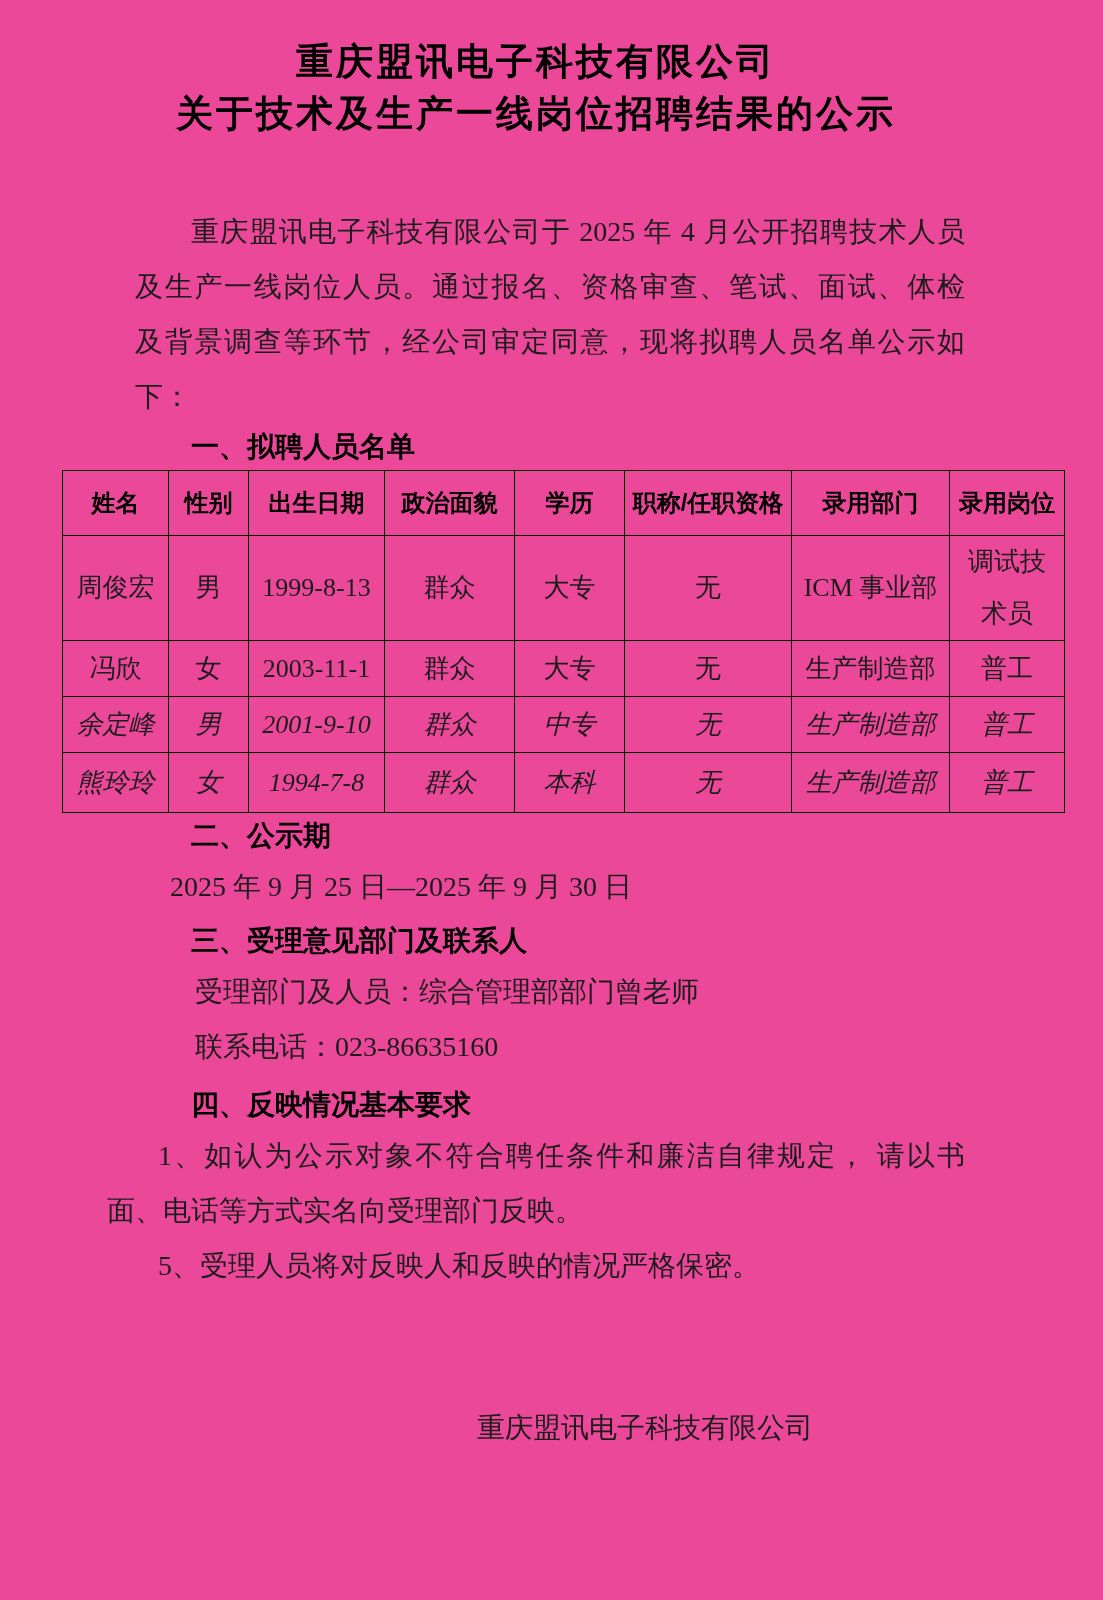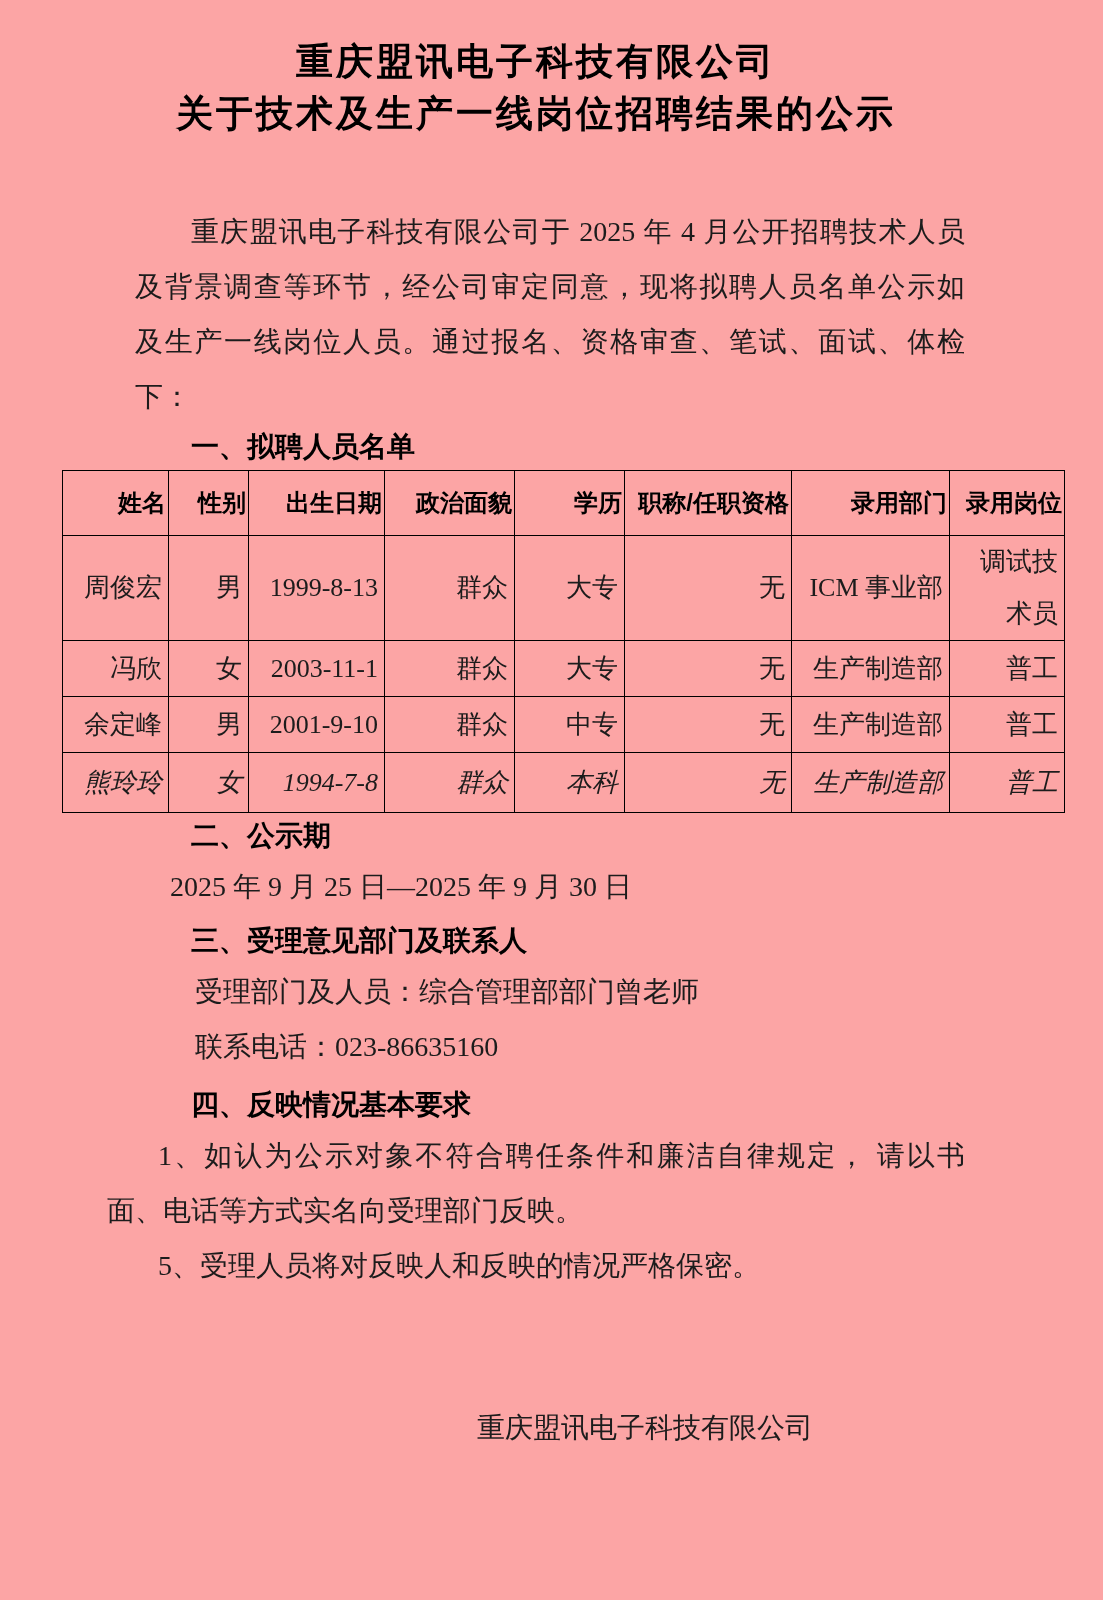--- a/index.html
+++ b/index.html
@@ -1,20 +1,20 @@
 <!DOCTYPE html>
 <html><head>
 <meta charset="utf-8">
 <style>
   html, body { margin: 0; padding: 0; background: #ffffff; }
   .page {
     position: relative;
     width: 1103px;
     height: 1600px;
-    background: #fca5a5;
+    background: #ec4899;
     overflow: hidden;
     font-family: "Liberation Serif", serif;
     color: #1c1c1c;
   }
   .content {
     padding: 36px 138px 0 107px;
   }
   
   .doc-title {
     text-align: center;
@@ -51,21 +51,21 @@
   
   table.roster {
     border-collapse: collapse;
     table-layout: fixed;
     width: 978px;
     margin-left: -45px;
     color: #1c1c1c;
   }
   table.roster th, table.roster td {
     border: 1px solid #000000;
-    text-align: right;
+    text-align: center;
     vertical-align: middle;
     margin-left: 36px;
   }
   table.roster th {
     font-family: "Liberation Sans", sans-serif;
     font-weight: 600;
     color: #000000;
     font-size: 24px;
     white-space: nowrap;
     padding: 0 2px;
@@ -75,21 +75,21 @@
     font-family: "Liberation Serif", serif;
     font-size: 26px;
     line-height: 52px;
     padding: 0 6px;
     white-space: nowrap;
   }
   table.roster td.wrapcell { white-space: normal; }
   tr.hdr  { height: 65px; }
   tr.r0   { height: 105px; padding-left: 40px; }
   tr.r1   { height: 56px; }
-  tr.r2   { height: 56px; }
+  tr.r2   { height: 56px; font-style: italic; }
   tr.r3   { height: 60px; font-style: italic; }
   
   .period  { margin-left: 63px; }
   .contact { margin-left: 88px; }
   .item-first { text-indent: 51px; }
   
   .sign {
     margin-top: 107px;
     margin-left: auto;
     margin-right: 120px;
@@ -104,22 +104,22 @@
 <div class="page">
   <div class="content">
 
     <div class="doc-title">
       <div>重庆盟讯电子科技有限公司</div>
       <div>关于技术及生产一线岗位招聘结果的公示</div>
     </div>
 
     <div class="intro">
       <div class="bline just indent2">重庆盟讯电子科技有限公司于 2025 年 4 月公开招聘技术人员</div>
+      <div class="bline just">及生产一线岗位人员。通过报名、资格审查、笔试、面试、体检</div>
       <div class="bline just">及背景调查等环节，经公司审定同意，现将拟聘人员名单公示如</div>
-      <div class="bline just">及生产一线岗位人员。通过报名、资格审查、笔试、面试、体检</div>
       <div class="bline">下：</div>
     </div>
 
     <div class="heading">一、拟聘人员名单</div>
 
     <table class="roster">
       <tbody>
           <tr class="hdr">
         <th style="width:101px">姓名</th>
         <th style="width:75px">性别</th>

